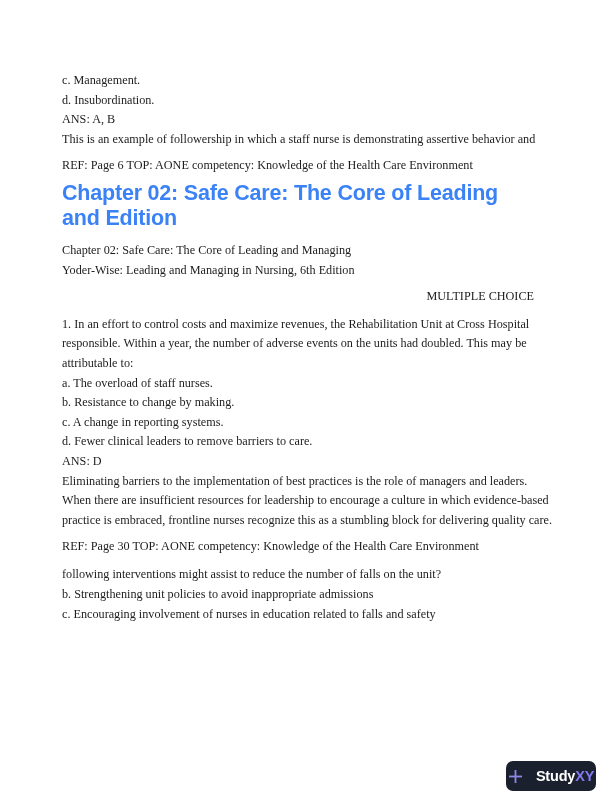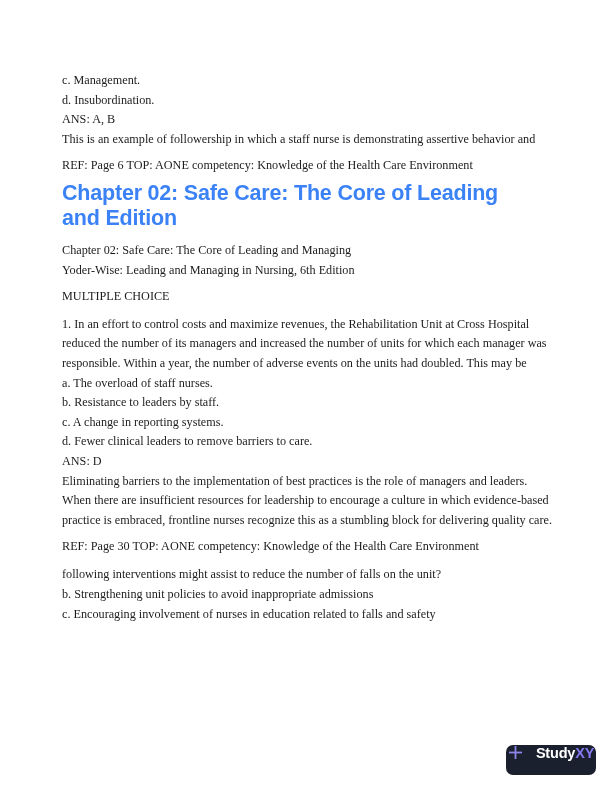--- a/index.html
+++ b/index.html
@@ -26,33 +26,33 @@
   .chapter-heading {
     font-family: "Liberation Sans", sans-serif;
     font-weight: 700;
     font-size: 21.5px;
     line-height: 25px;
     letter-spacing: -0.2px;
     color: #3b82f6;
     margin-top: 6px;
     margin-bottom: 10px;
   }
-  .section-label { margin-top: 6.5px; margin-bottom: 8px; }
+  .section-label { margin-top: 6.5px; margin-bottom: 8px; text-align: right; }
   .question-block { margin-top: 9px; }
   .q1-stem { margin-top: 0; }
   .brand-badge {
     position: absolute;
     left: 506px;
-    top: 745px;
+    top: 761px;
     width: 90px;
     height: 30px;
     background: #1a202e;
     border-radius: 7px;
     display: flex;
-    align-items: flex-start;
+    align-items: center;
     justify-content: center;
     gap: 13px;
     cursor: pointer;
     font-family: "Liberation Sans", sans-serif;
   }
   .brand-text { font-size: 14.5px; font-weight: 700; color: #ffffff; letter-spacing: -0.2px; }
   .brand-accent { color: #8678f0; }
   .plus-icon { display: block; }
 </style>
 </head>
@@ -72,24 +72,24 @@
       <div>and Edition</div>
     </div>
 
     <div class="line">Chapter 02: Safe Care: The Core of Leading and Managing</div>
     <div class="line">Yoder-Wise: Leading and Managing in Nursing, 6th Edition</div>
 
     <div class="line section-label">MULTIPLE CHOICE</div>
 
     <div class="question-block q1-stem">
       <div class="line">1. In an effort to control costs and maximize revenues, the Rehabilitation Unit at Cross Hospital</div>
-      <div class="line">reduced the number of its managers and increased the number of units for which each manager was</div>
       <div class="line">responsible. Within a year, the number of adverse events on the units had doubled. This may be</div>
+      <div class="line">attributable to:</div>
       <div class="line">a. The overload of staff nurses.</div>
-      <div class="line">b. Resistance to leaders by staff.</div>
+      <div class="line">b. Resistance to change by making.</div>
       <div class="line">c. A change in reporting systems.</div>
       <div class="line">d. Fewer clinical leaders to remove barriers to care.</div>
       <div class="line">ANS: D</div>
       <div class="line">Eliminating barriers to the implementation of best practices is the role of managers and leaders.</div>
       <div class="line">When there are insufficient resources for leadership to encourage a culture in which evidence-based</div>
       <div class="line">practice is embraced, frontline nurses recognize this as a stumbling block for delivering quality care.</div>
       <div class="line ref-line">REF: Page 30 TOP: AONE competency: Knowledge of the Health Care Environment</div>
     </div>
 
     <div class="question-block">

